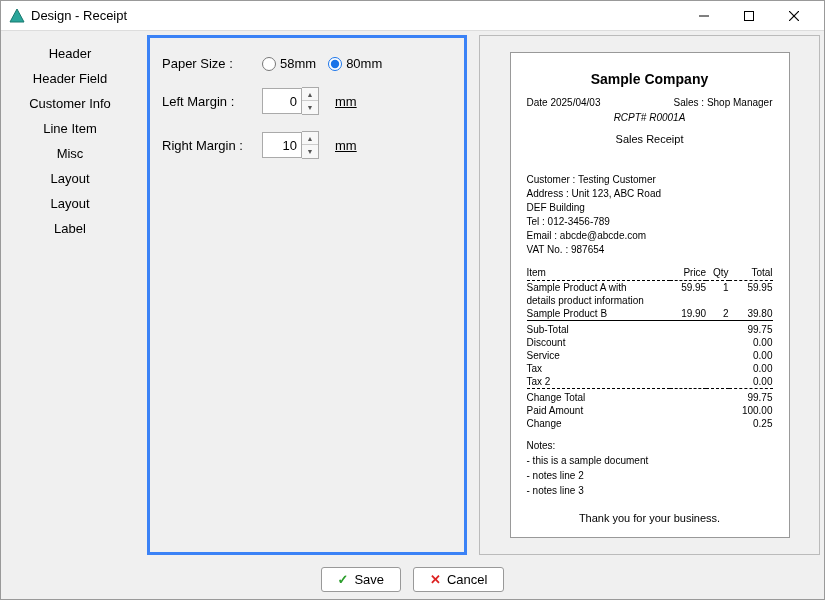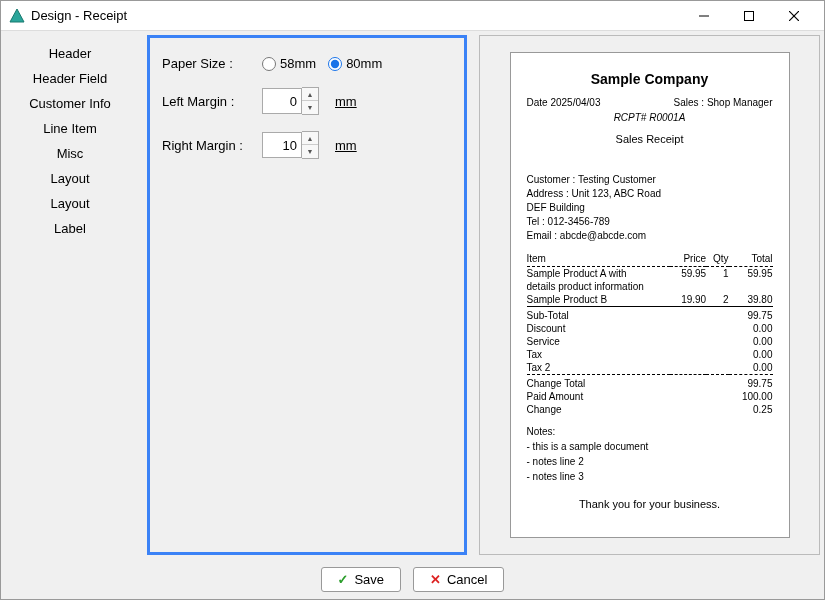--- a/index.html
+++ b/index.html
@@ -140,20 +140,21 @@
           <span><span>Date</span> <span>2025/04/03</span></span>
           <span><span>Sales :</span> <span>Shop Manager</span></span>
         </div>
         <div class="rcpt-no">RCPT# R0001A</div>
         <div class="doc-title">Sales Receipt</div>
         <div class="info-line">Customer : Testing Customer</div>
         <div class="info-line">Address : Unit 123, ABC Road</div>
         <div class="info-line">DEF Building</div>
         <div class="info-line">Tel : 012-3456-789</div>
         <div class="info-line">Email : abcde@abcde.com</div>
+        <div class="info-line">VAT No. : 987654</div>
         <table>
           <tbody>
               <tr>
             <th>Item</th>
             <th class="r">Price</th>
             <th class="r">Qty</th>
             <th class="r">Total</th>
           </tr>
           <tr>
             <td>Sample Product A with</td>

